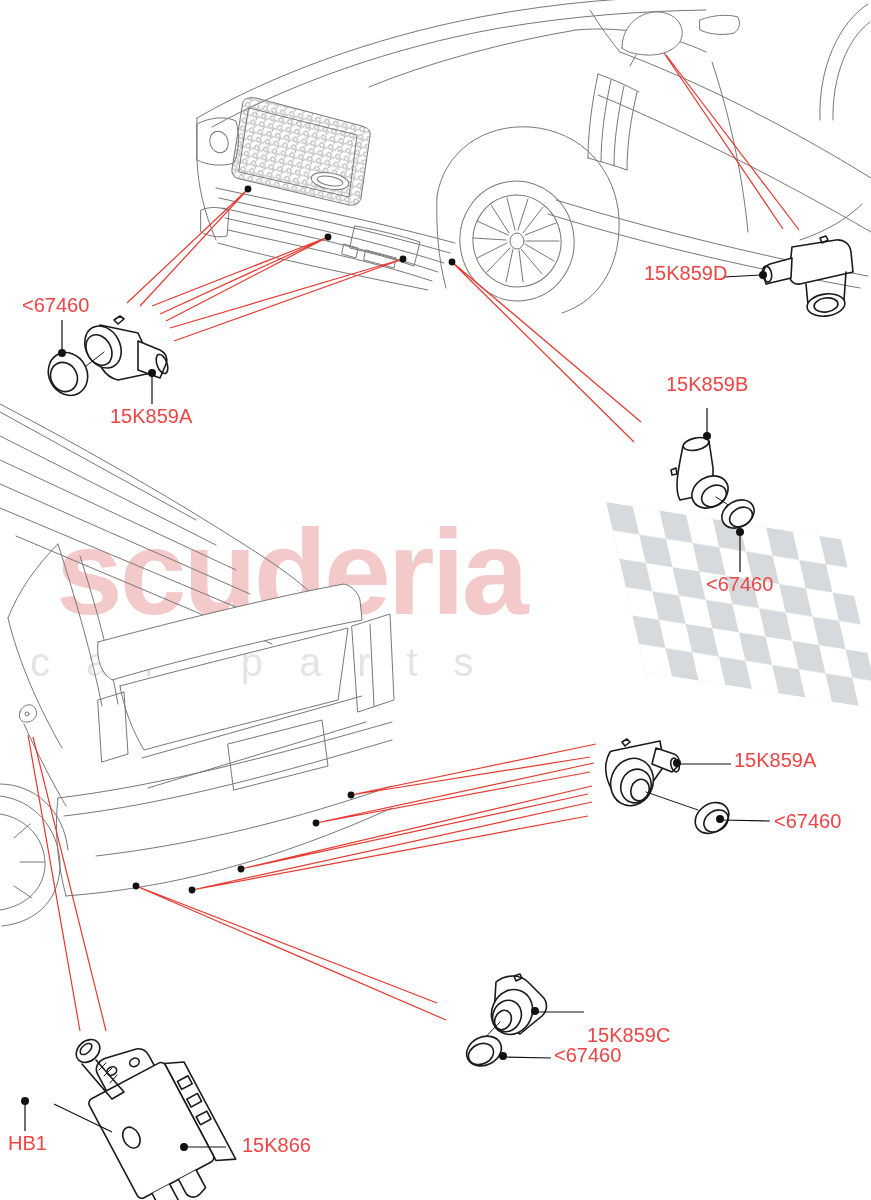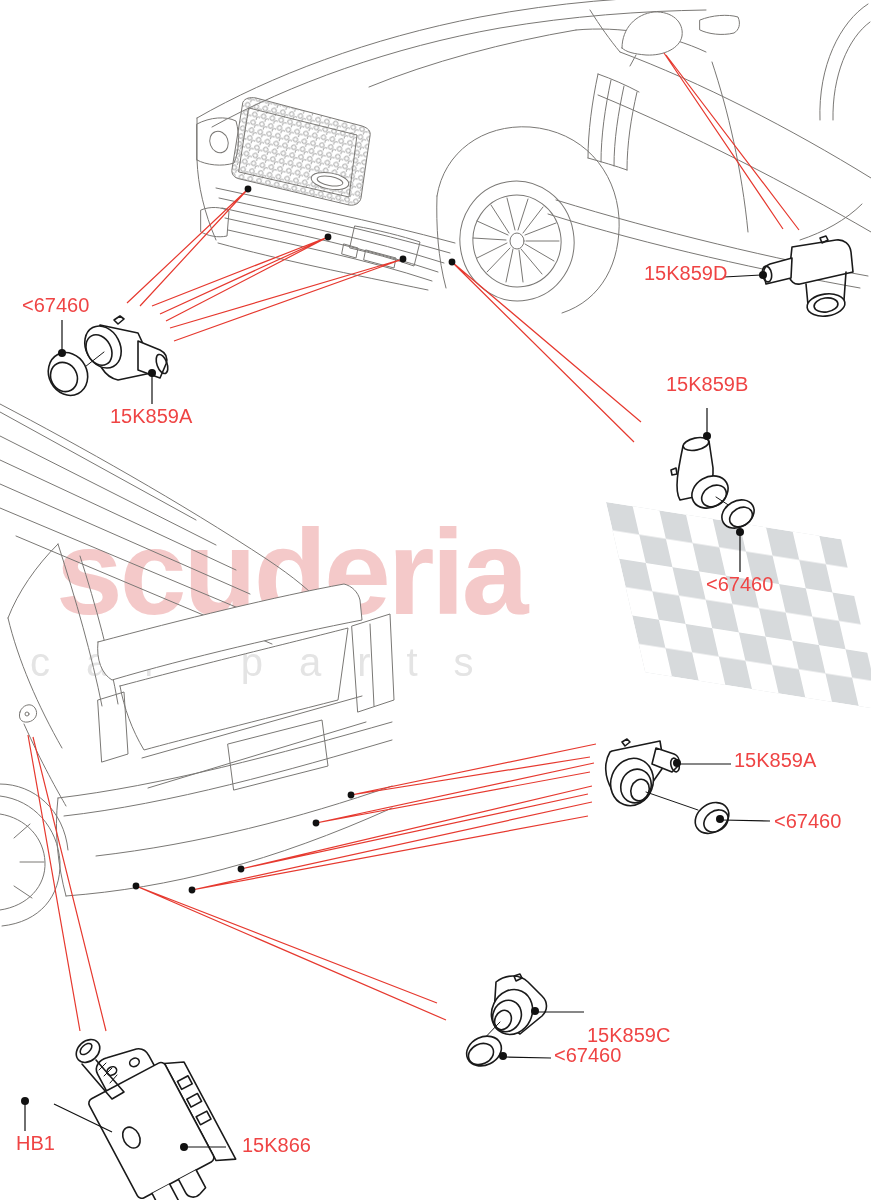--- a/index.html
+++ b/index.html
@@ -250,16 +250,16 @@
 
   <div class="callout" style="left:22px;top:295px;">&lt;67460</div>
   <div class="callout" style="left:110px;top:406px;">15K859A</div>
   <div class="callout" style="left:644px;top:263px;">15K859D</div>
   <div class="callout" style="left:666px;top:374px;">15K859B</div>
   <div class="callout" style="left:706px;top:574px;">&lt;67460</div>
   <div class="callout" style="left:734px;top:750px;">15K859A</div>
   <div class="callout" style="left:774px;top:811px;">&lt;67460</div>
   <div class="callout" style="left:587px;top:1000px;margin-top:25px;">15K859C</div>
   <div class="callout" style="left:554px;top:1045px;">&lt;67460</div>
-  <div class="callout" style="left:8px;top:1133px;margin-left:8px;">HB1</div>
+  <div class="callout" style="left:8px;top:1133px;">HB1</div>
   <div class="callout" style="left:242px;top:1135px;">15K866</div>
 
 </div>
 
 </body></html>

